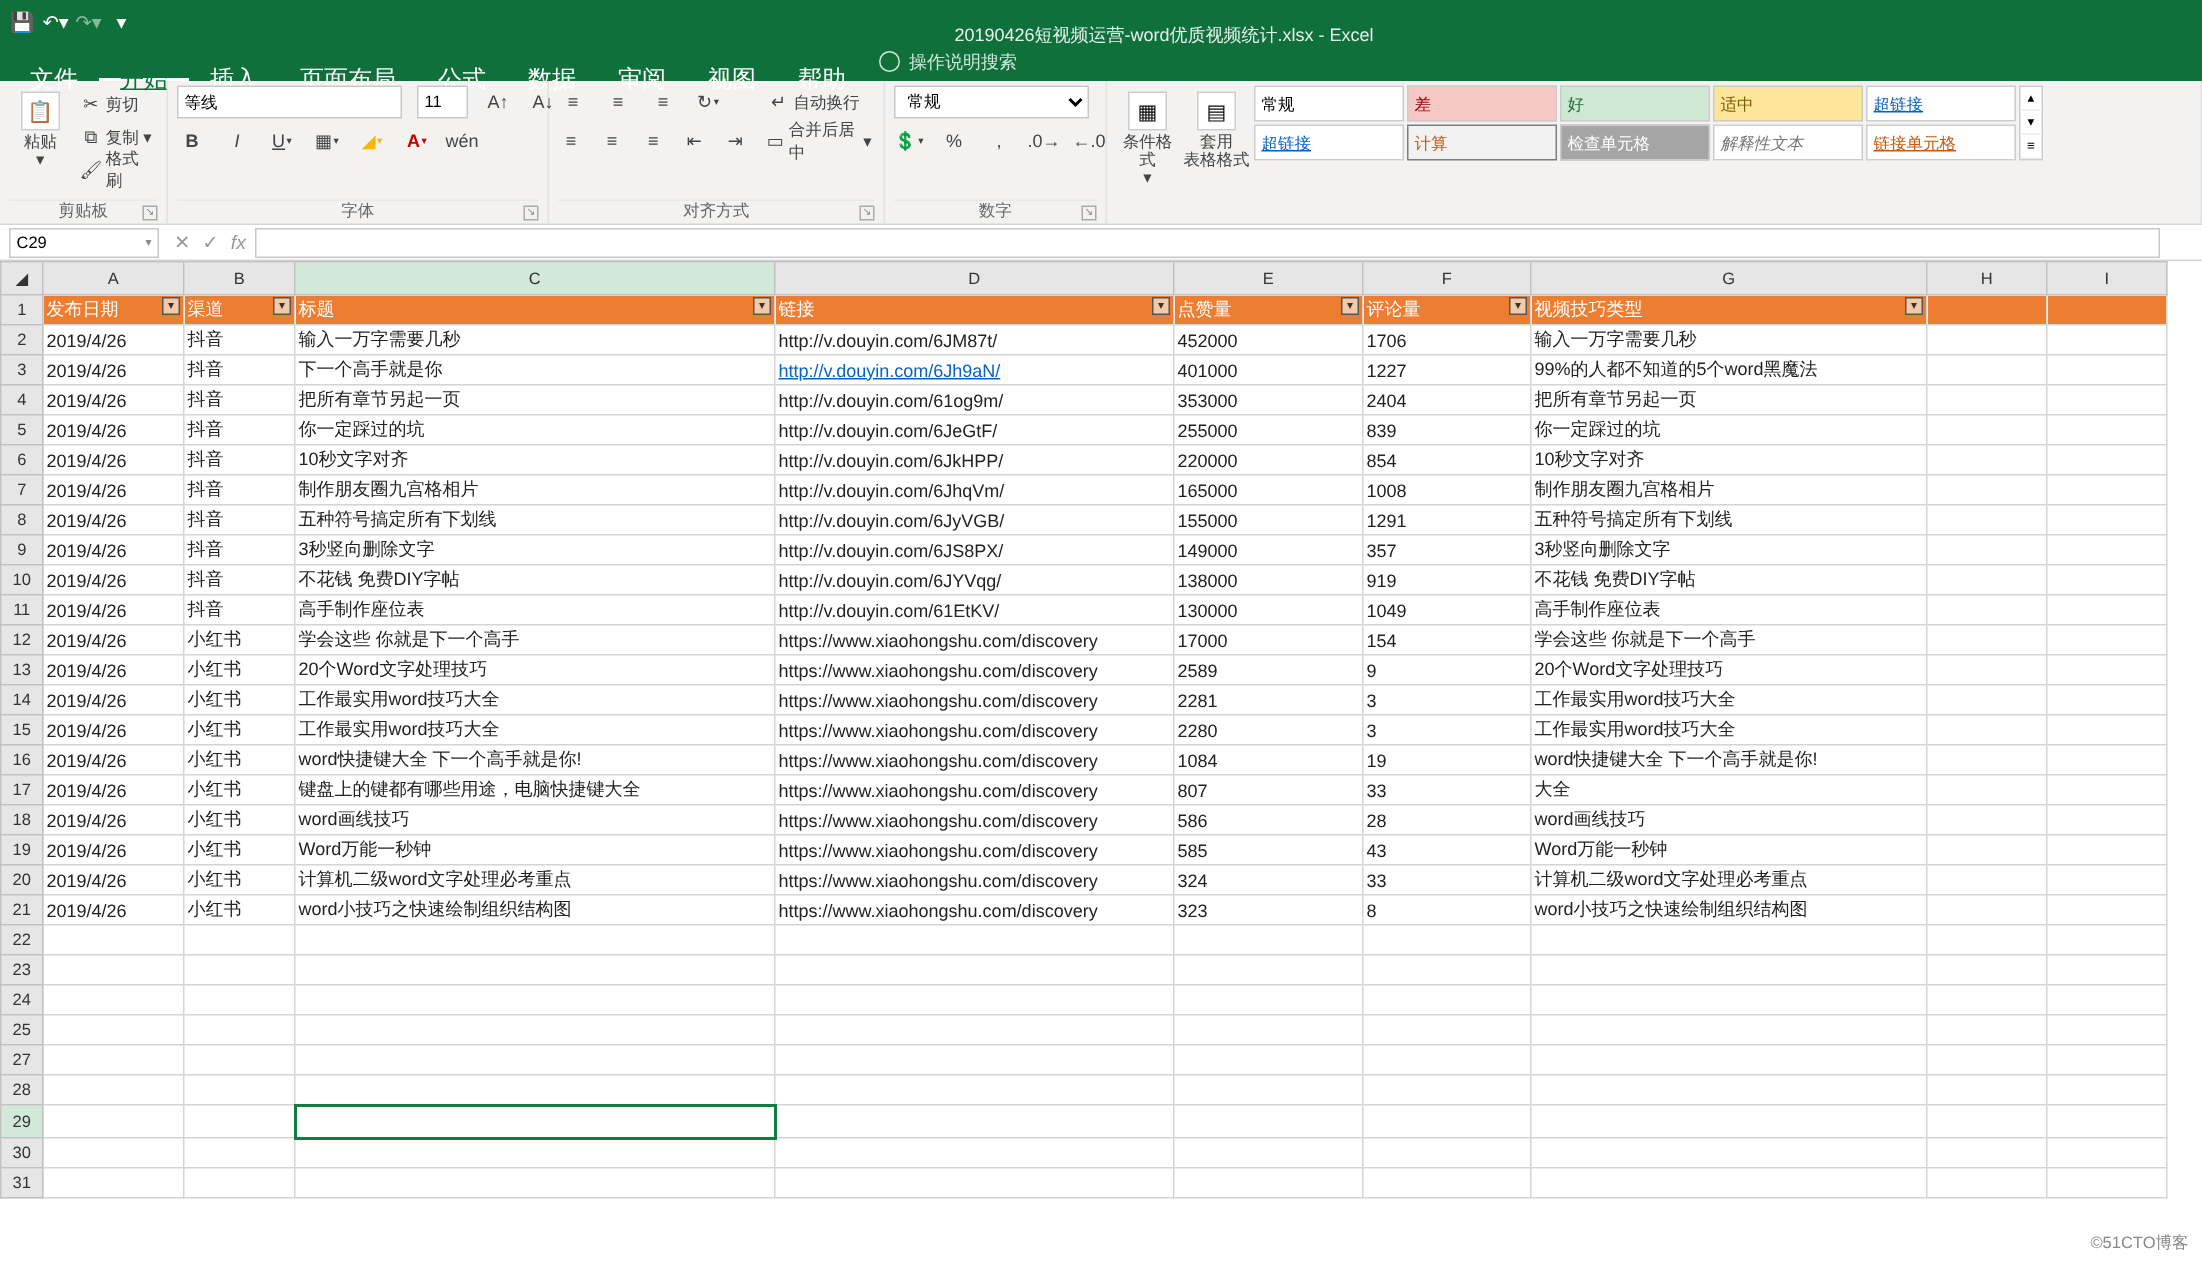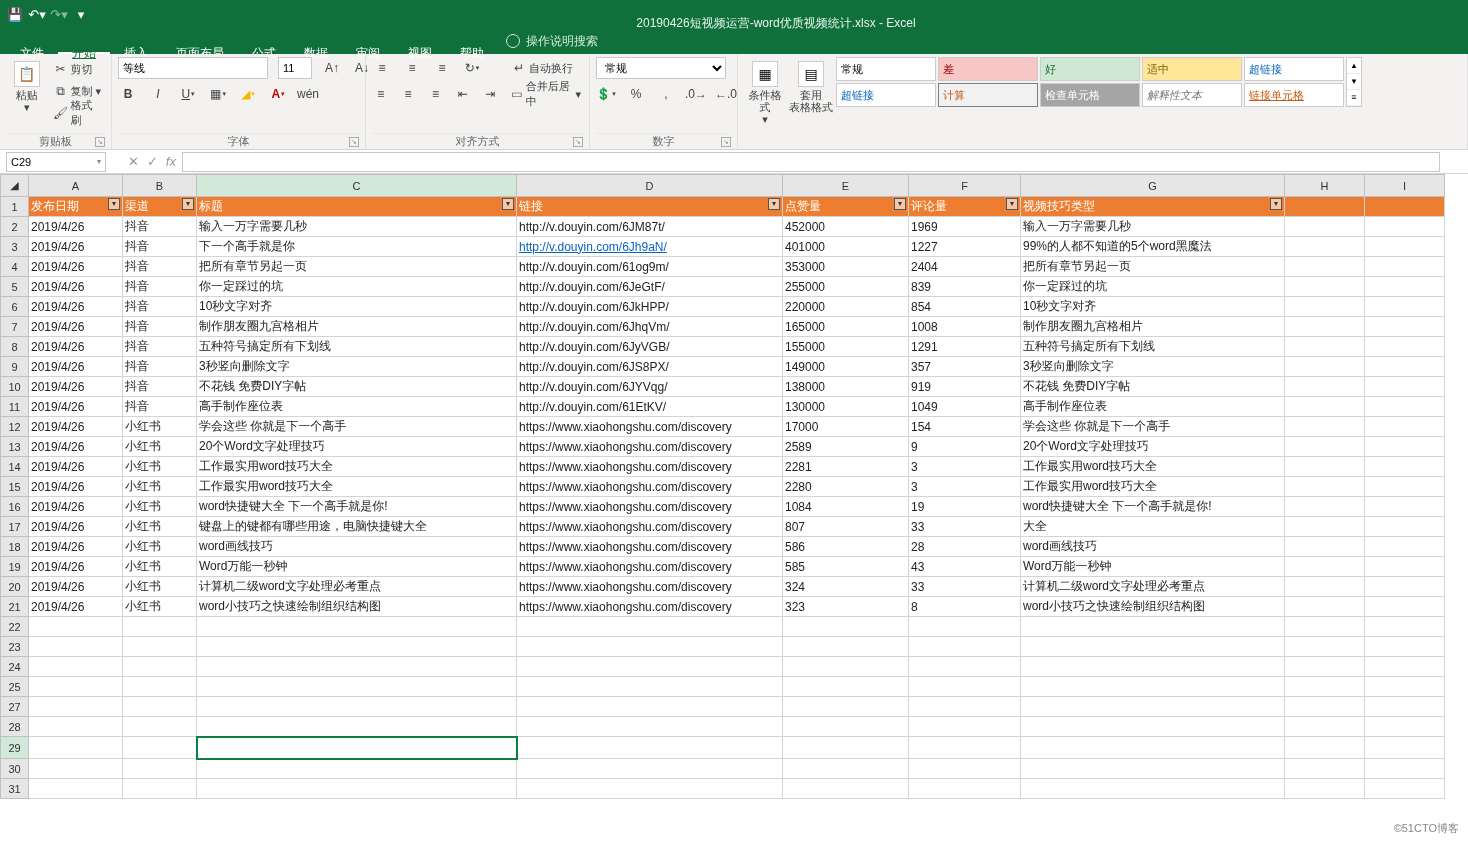--- a/index.html
+++ b/index.html
@@ -5,21 +5,21 @@
     * { box-sizing: border-box; margin: 0; padding: 0; font-family: "Microsoft YaHei", "Segoe UI", sans-serif; }
     body { font-size: 12px; background: #fff; overflow: hidden; width:1468px; height:843px; position:relative;}
     
     .titlebar { height: 28px; background: #0f703b; display: flex; align-items: center; color: #fff; padding: 0 6px; }
     .titlebar .qa { display: flex; gap: 4px; align-items: center; }
     .titlebar .qa .b { width:18px; height:18px; display:flex; align-items:center; justify-content:center; color:#fff; font-size:13px;}
     .titlebar .title { flex:1; text-align:center; font-size:12px; color:#e8f3ec;margin-top:19px;}
     .titlebar .winbtns { display:flex; gap:6px; }
     
     .ribbon-tabs { height: 26px; background: #0f703b; display: flex; align-items: stretch; padding-left:6px; }
-    .ribbon-tabs .tab { padding: 0 14px; color:#fff; font-size:12px; display:flex; align-items:center;margin-top:24px; }
+    .ribbon-tabs .tab { padding: 0 14px; color:#fff; font-size:16px; display:flex; align-items:center;margin-top:24px; }
     .ribbon-tabs .tab.selected { background:#ffffff; color:#0f703b;text-decoration:underline; }
     .ribbon-tabs .tell { display:flex; align-items:center; color:#cfe8da; gap:6px; margin-left:8px;}
     .ribbon-tabs .tell .bulb { width:14px; height:14px; border:1px solid #cfe8da; border-radius:50%; position:relative;}
     
     .ribbon { height:96px; background:#f3f2f1; border-bottom:1px solid #d5d5d5; display:flex; }
     .group { border-right:1px solid #e1e1e1; padding:3px 6px 0; display:flex; flex-direction:column; }
     .group .body { flex:1; display:flex; align-items:flex-start; gap:4px;}
     .group .label { height:16px; text-align:center; color:#666; font-size:11px; border-top:1px solid #e8e8e8; line-height:15px; position:relative;}
     .group .label .launcher { position:absolute; right:0; bottom:2px; width:10px; height:10px; border:1px solid #aaa; font-size:7px; line-height:8px; text-align:center; color:#888;}
     .bigbtn { width:42px; display:flex; flex-direction:column; align-items:center; gap:2px; padding-top:4px;}
@@ -32,30 +32,30 @@
     .sel { border:1px solid #c8c8c8; background:#fff; height:22px; font-size:11px; padding:0 4px;}
     .iconbtn { width:20px; height:20px; display:inline-flex; align-items:center; justify-content:center; color:#444; font-size:12px;}
     .iconbtn.drop::after{content:"▾"; font-size:7px; margin-left:1px;}
     
     .style-gallery { display:grid; grid-template-columns: repeat(4, 100px); grid-template-rows: 24px 24px; gap:2px; }
     .style-cell { border:1px solid #ccc; font-size:11px; display:flex; align-items:center; padding:0 4px; background:#fff;}
     .style-cell.normal { background:#fff;}
     .style-cell.bad { background:#f7c7c5; color:#9c0006;}
     .style-cell.good { background:#cfe8d4; color:#1d6d33;}
     .style-cell.neutral { background:#ffe699; color:#7a5c00;}
-    .style-cell.link { color:#0563c1; }
+    .style-cell.link { color:#0563c1; text-decoration:underline;}
     .style-cell.calc { background:#f2f2f2; color:#c55a11; border:1px solid #7f7f7f;}
     .style-cell.check { background:#a5a5a5; color:#fff;}
     .style-cell.expl { font-style:italic; color:#777;}
     .style-cell.lcell { color:#c55a11; text-decoration:underline;}
     .style-scroll { width:16px; display:flex; flex-direction:column; border:1px solid #ccc; background:#fff;}
     .style-scroll div{flex:1; text-align:center; font-size:9px; line-height:14px; border-bottom:1px solid #eee;}
 
     .namebox-row { height:24px; border-bottom:1px solid #d5d5d5; display:flex; align-items:center; background:#fff;}
-    .namebox { width:100px; border:1px solid #c8c8c8; margin:0 16px 0 6px; height:20px; font-size:11px; padding:0 4px; display:flex; align-items:center; justify-content:space-between;}
+    .namebox { width:100px; border:1px solid #c8c8c8; margin:0 4px 0 6px; height:20px; font-size:11px; padding:0 4px; display:flex; align-items:center; justify-content:space-between;}
     .fx-btns { display:flex; gap:8px; margin:0 6px; color:#999;}
     .fx-btns span{font-size:13px;}
     .formula-bar { flex:1; border:1px solid #c8c8c8; height:20px; background:#fff; margin-right:28px;}
 
     .grid-wrap { position:relative; height: calc(843px - 28px - 26px - 96px - 24px); overflow:hidden;}
     table.sheet { border-collapse:collapse; table-layout:fixed;}
     .colhdr th { background:#e6e6e6; border:1px solid #c0c0c0; font-weight:normal; font-size:11px; height:22px; color:#333;}
     .rowhdr { background:#e6e6e6; border:1px solid #c0c0c0; text-align:center; font-size:11px; width:28px; color:#333;}
     td.cell { border:1px solid #d4d4d4; height:20px; font-size:12px; padding:0 2px; white-space:nowrap; overflow:hidden; color:#222;}
     tr.header-row td.cell { background:#ed7d31; color:#fff; font-weight:500;}
@@ -281,21 +281,21 @@
           <td class="cell"></td>
           <td class="cell"></td>
         </tr>
         <tr>
           <td class="rowhdr">2</td>
           <td class="cell">2019/4/26</td>
           <td class="cell">抖音</td>
           <td class="cell">输入一万字需要几秒</td>
           <td class="cell">http://v.douyin.com/6JM87t/</td>
           <td class="cell">452000</td>
-          <td class="cell">1969</td>
+          <td class="cell">1706</td>
           <td class="cell">输入一万字需要几秒</td>
           <td class="cell"></td>
           <td class="cell"></td>
         </tr>
         <tr>
           <td class="rowhdr">3</td>
           <td class="cell">2019/4/26</td>
           <td class="cell">抖音</td>
           <td class="cell">下一个高手就是你</td>
           <td class="cell link">http://v.douyin.com/6Jh9aN/</td>

